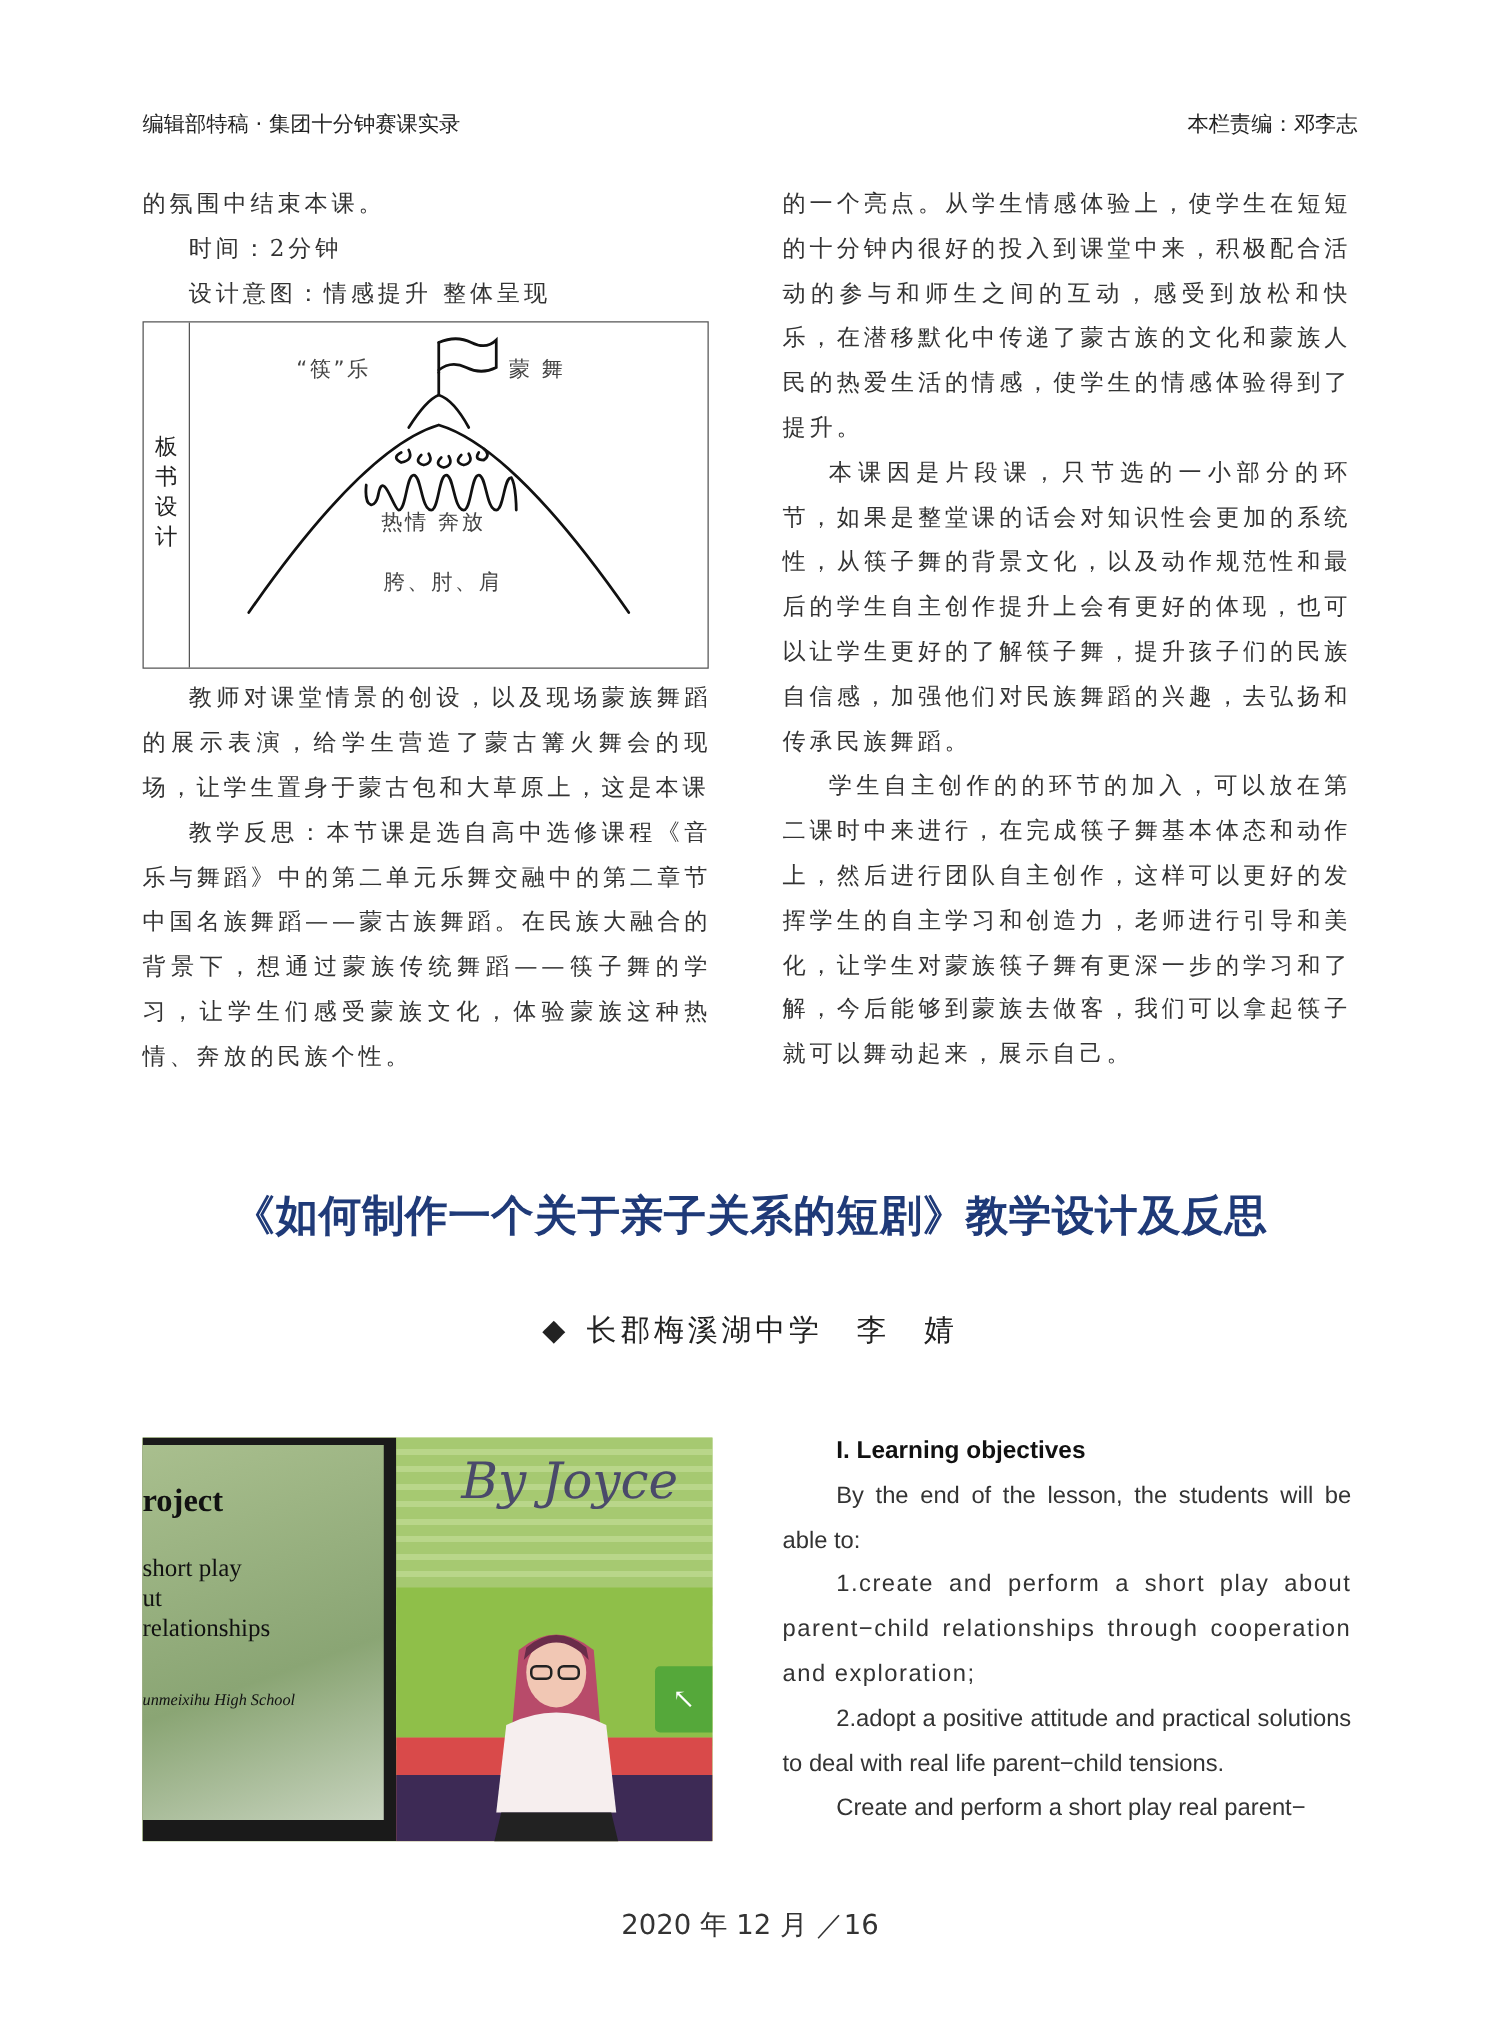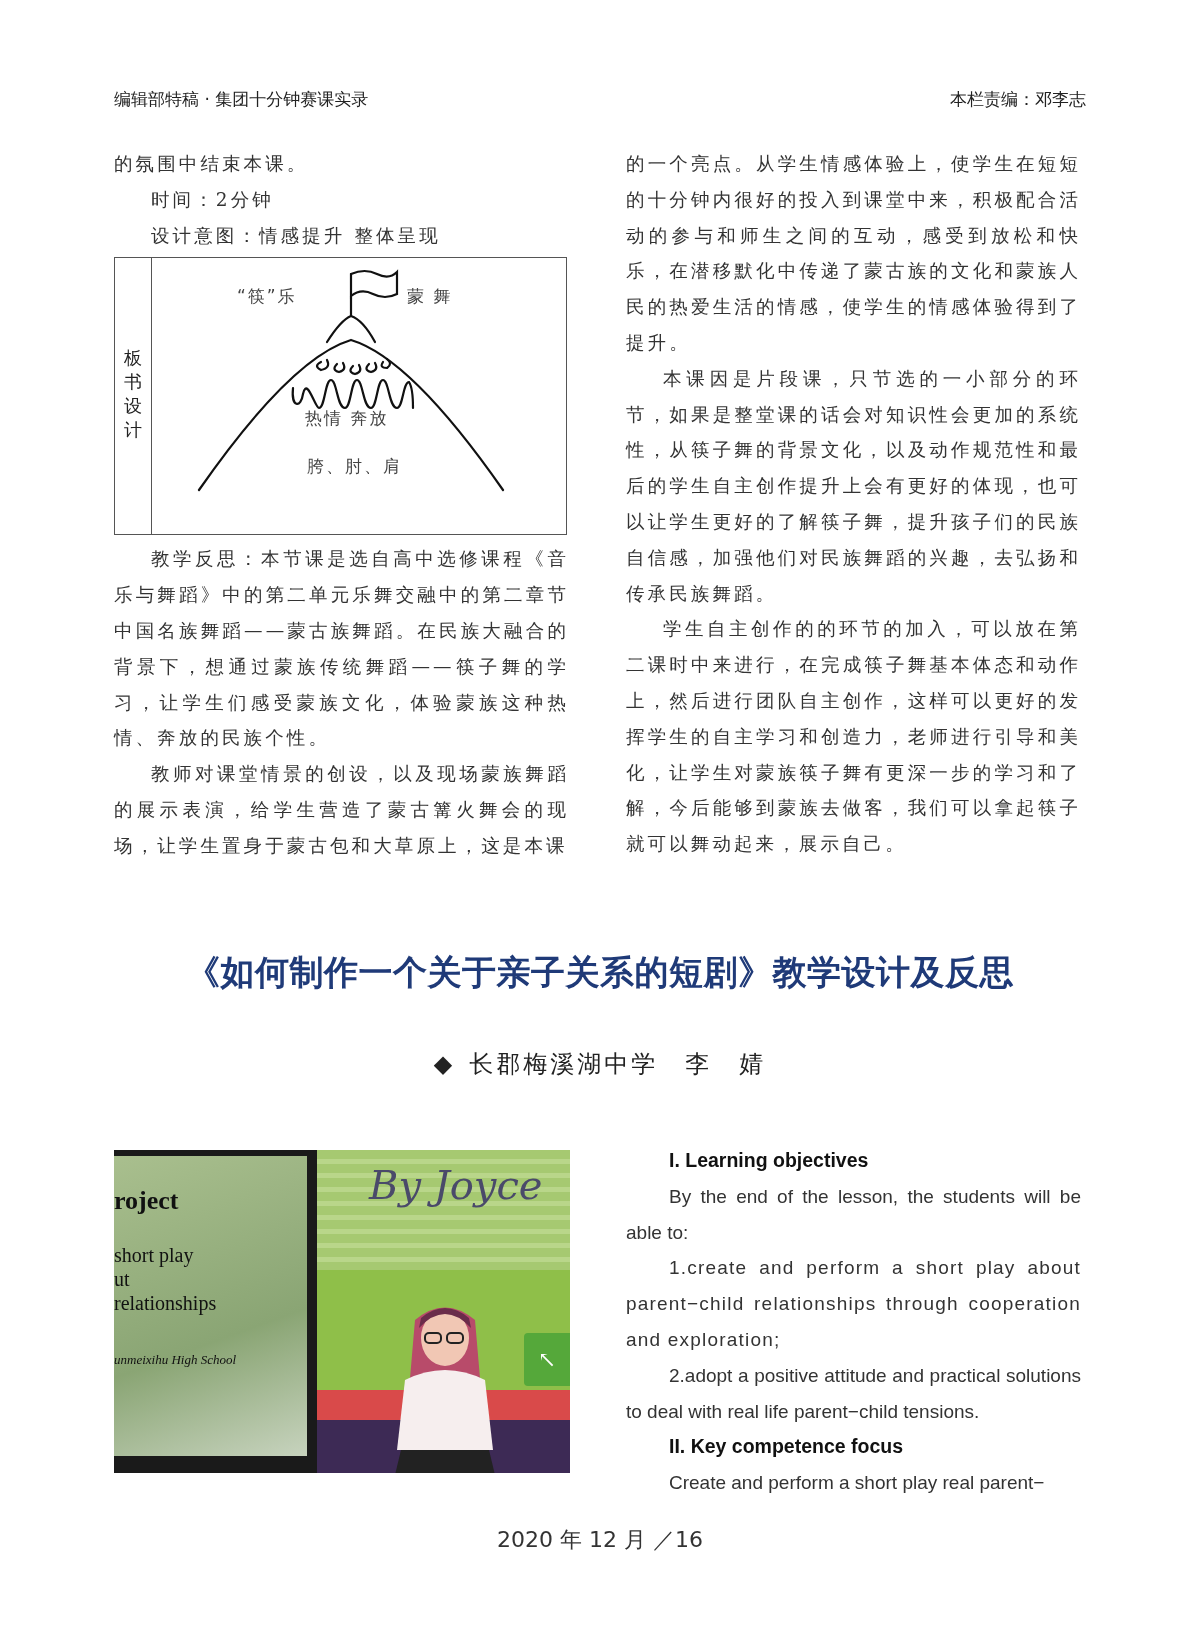--- a/index.html
+++ b/index.html
@@ -86,22 +86,22 @@
 
         <path d="M142 130 C 140 150, 150 150, 152 136 C 156 118, 164 150, 168 150 C 174 150, 174 122, 180 122 C 186 122, 186 150, 194 150 C 200 150, 200 122, 206 122 C 212 122, 212 150, 220 150 C 226 150, 226 122, 232 122 C 238 122, 238 150, 246 150 C 252 150, 252 124, 258 124 C 262 130, 262 150, 262 150"></path>
       </g>
     </svg>
     <span class="lbl" style="left:122px;top:28px">“筷”乐</span>
     <span class="lbl" style="left:292px;top:28px">蒙 舞</span>
     <span class="lbl" style="left:190px;top:150px">热情 奔放</span>
     <span class="lbl" style="left:192px;top:198px">胯、肘、肩</span>
   </div>
 
+  <p class="ind">教师对课堂情景的创设，以及现场蒙族舞蹈的展示表演，给学生营造了蒙古篝火舞会的现场，让学生置身于蒙古包和大草原上，这是本课</p>
   <p class="ind">教学反思：本节课是选自高中选修课程《音乐与舞蹈》中的第二单元乐舞交融中的第二章节中国名族舞蹈——蒙古族舞蹈。在民族大融合的背景下，想通过蒙族传统舞蹈——筷子舞的学习，让学生们感受蒙族文化，体验蒙族这种热情、奔放的民族个性。</p>
-  <p class="ind">教师对课堂情景的创设，以及现场蒙族舞蹈的展示表演，给学生营造了蒙古篝火舞会的现场，让学生置身于蒙古包和大草原上，这是本课</p>
 </div>
 
 <div class="col" id="colR">
   <p>的一个亮点。从学生情感体验上，使学生在短短的十分钟内很好的投入到课堂中来，积极配合活动的参与和师生之间的互动，感受到放松和快乐，在潜移默化中传递了蒙古族的文化和蒙族人民的热爱生活的情感，使学生的情感体验得到了提升。</p>
   <p class="ind">本课因是片段课，只节选的一小部分的环节，如果是整堂课的话会对知识性会更加的系统性，从筷子舞的背景文化，以及动作规范性和最后的学生自主创作提升上会有更好的体现，也可以让学生更好的了解筷子舞，提升孩子们的民族自信感，加强他们对民族舞蹈的兴趣，去弘扬和传承民族舞蹈。</p>
   <p class="ind">学生自主创作的的环节的加入，可以放在第二课时中来进行，在完成筷子舞基本体态和动作上，然后进行团队自主创作，这样可以更好的发挥学生的自主学习和创造力，老师进行引导和美化，让学生对蒙族筷子舞有更深一步的学习和了解，今后能够到蒙族去做客，我们可以拿起筷子就可以舞动起来，展示自己。</p>
 </div>
 
 <div class="title">《如何制作一个关于亲子关系的短剧》教学设计及反思</div>
 <div class="author">
@@ -134,17 +134,16 @@
       <path d="M16 150 L 104 150 L 110 175 L 10 175 Z" fill="#222"></path>
     </svg>
   </div>
 </div>
 
 <div class="eng">
   <h3>I. Learning objectives</h3>
   <p class="ind">By the end of the lesson, the students will be able to:</p>
   <p class="ind" style="letter-spacing:1.2px">1.create and perform a short play about parent−child relationships through cooperation and exploration;</p>
   <p class="ind">2.adopt a positive attitude and practical solutions to deal with real life parent−child tensions.</p>
-  <h3>II. Key competence focus</h3>
   <p class="ind">Create and perform a short play real parent−</p>
 </div>
 
 <div class="footer">2020 年 12 月 ／16</div>
 
 </body></html>

